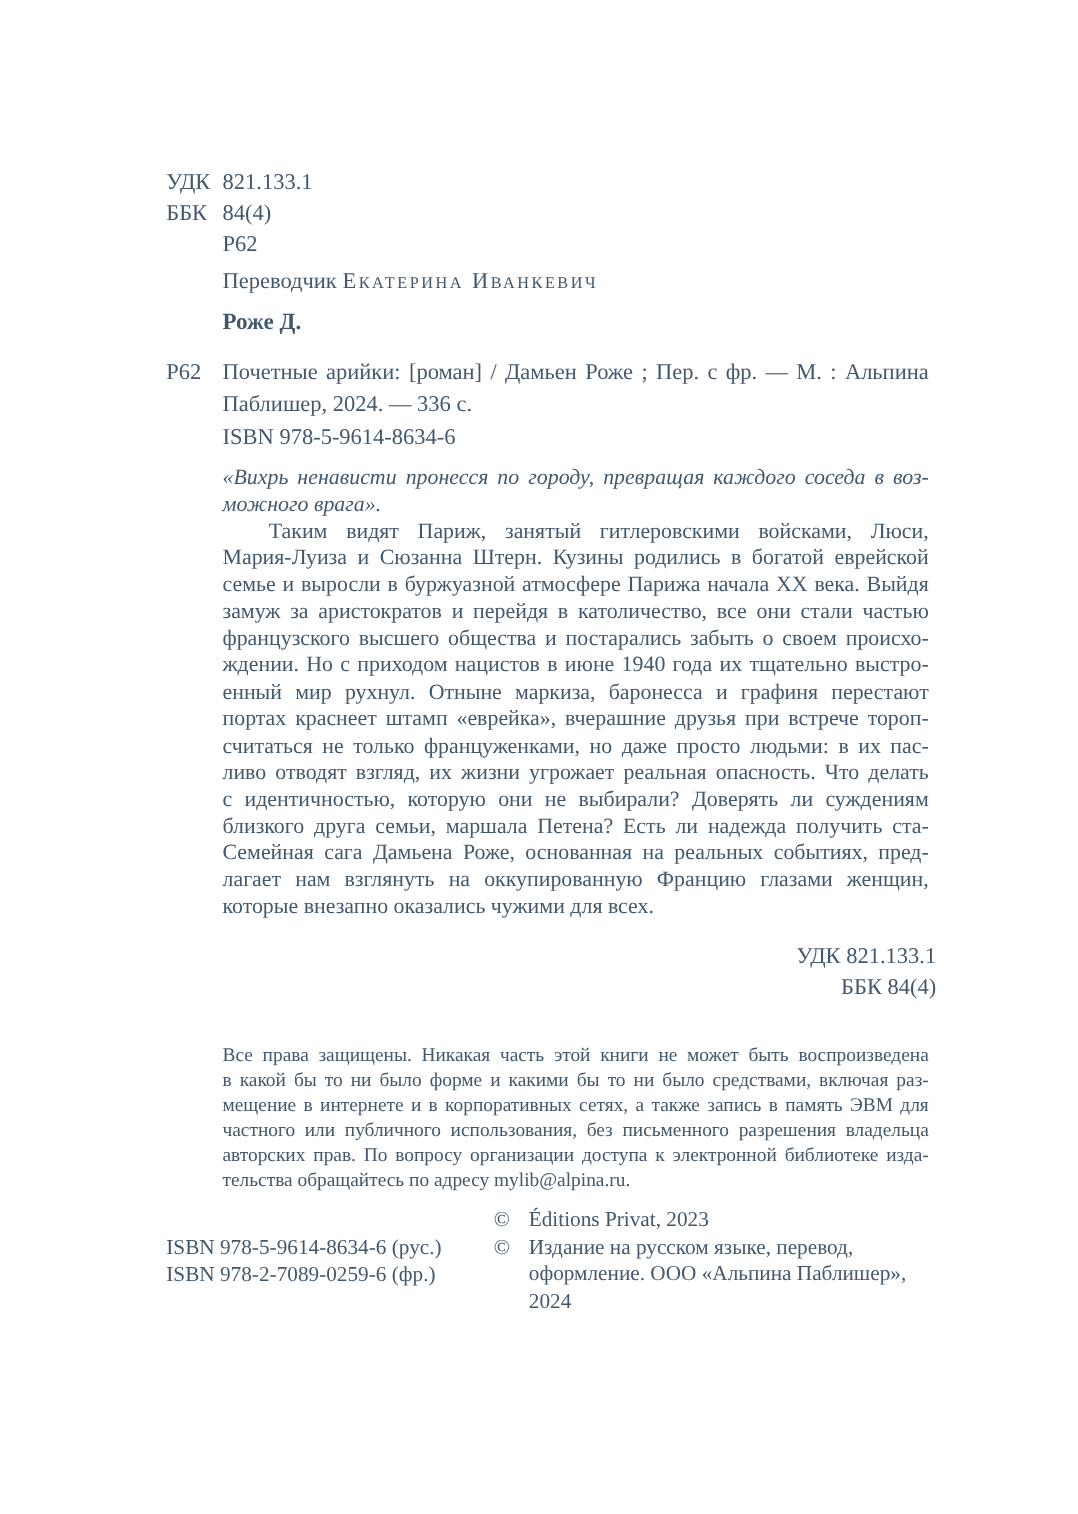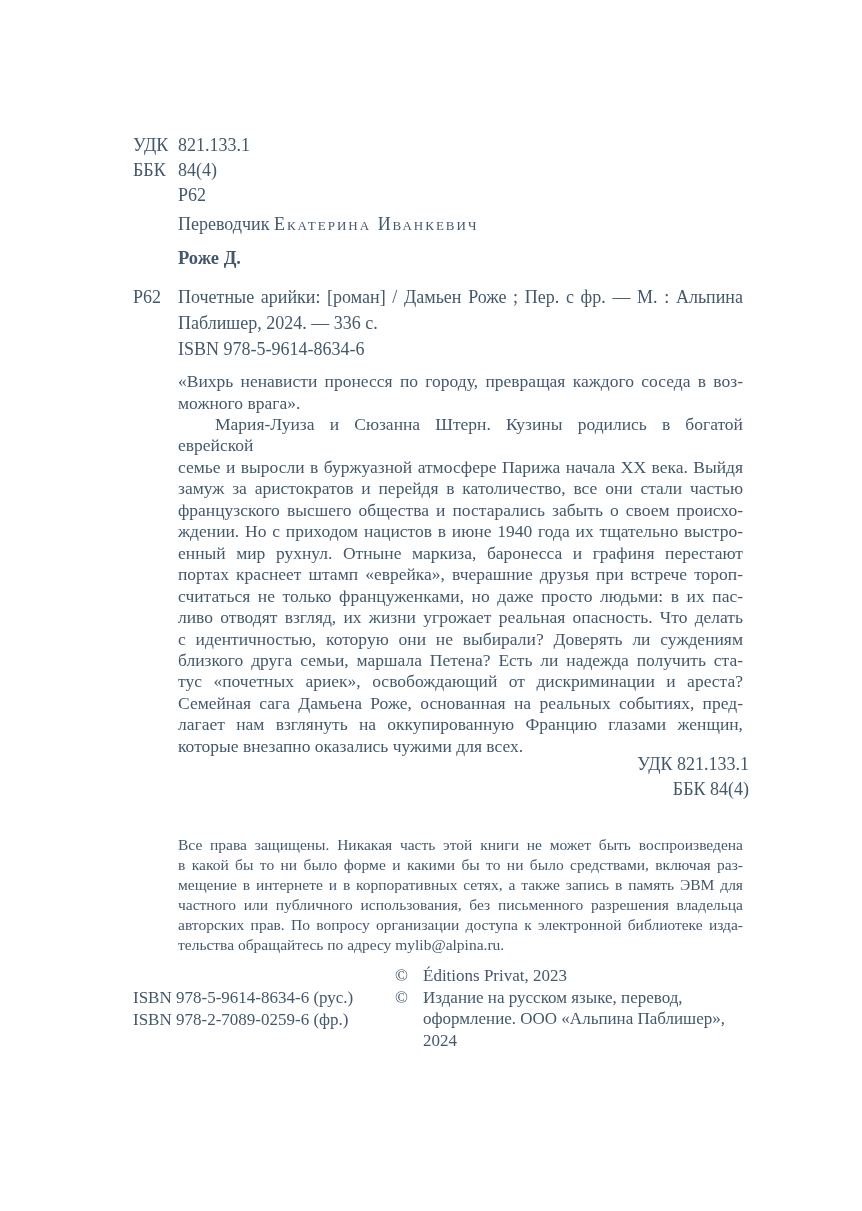--- a/index.html
+++ b/index.html
@@ -22,21 +22,21 @@
   .smallcaps { font-variant:small-caps; letter-spacing:2px; }
 
   .author-heading { top:248px; left:178px; font-size:18.5px; font-weight:bold; }
 
   .bib { top:284px; left:133px; width:610px; display:flex; font-size:18px; line-height:26px; }
   .bib-sign { width:45px; flex:0 0 45px; }
   .bib-lines { width:565px; }
 
   .isbn-main { top:339px; left:178px; font-size:18px; }
 
-  .quote { top:371px; left:178px; width:565px; font-size:17.5px; line-height:21.5px; }
+  .quote { top:371px; left:178px; width:565px; font-style:italic; font-size:17.5px; line-height:21.5px; }
 
   .annotation { top:414px; left:178px; width:565px; font-size:17.5px; line-height:21.45px; }
   .annotation .tline:first-child { text-indent:37px; }
 
   .footer-codes { top:752px; left:184px; width:565px; text-align:right; font-size:18px; line-height:25px; }
 
   .rights { top:835px; left:178px; width:565px; font-size:15.5px; line-height:20px; }
 
   .imprint-left { top:987px; left:133px; font-size:17px; line-height:21.5px; }
   .imprint-right { top:965px; left:395px; font-size:17px; line-height:21.5px; width:360px; }
@@ -79,32 +79,32 @@
   </div>
 
   <div class="abs isbn-main">ISBN 978-5-9614-8634-6</div>
 
   <div class="abs quote">
       <div class="tline">«Вихрь ненависти пронесся по городу, превращая каждого соседа в воз-</div>
       <div class="tline tline-last">можного врага».</div>
     </div>
 
   <div class="abs annotation">
+      <div class="tline">Таким видят Париж, занятый гитлеровскими войсками, Люси,</div>
       <div class="tline">Мария-Луиза и Сюзанна Штерн. Кузины родились в богатой еврейской</div>
       <div class="tline">семье и выросли в буржуазной атмосфере Парижа начала XX века. Выйдя</div>
       <div class="tline">замуж за аристократов и перейдя в католичество, все они стали частью</div>
       <div class="tline">французского высшего общества и постарались забыть о своем происхо-</div>
       <div class="tline">ждении. Но с приходом нацистов в июне 1940 года их тщательно выстро-</div>
       <div class="tline">енный мир рухнул. Отныне маркиза, баронесса и графиня перестают</div>
       <div class="tline">портах краснеет штамп «еврейка», вчерашние друзья при встрече тороп-</div>
       <div class="tline">считаться не только француженками, но даже просто людьми: в их пас-</div>
       <div class="tline">ливо отводят взгляд, их жизни угрожает реальная опасность. Что делать</div>
       <div class="tline">с идентичностью, которую они не выбирали? Доверять ли суждениям</div>
       <div class="tline">близкого друга семьи, маршала Петена? Есть ли надежда получить ста-</div>
-      <div class="tline">тус «почетных ариек», освобождающий от дискриминации и ареста?</div>
       <div class="tline">Семейная сага Дамьена Роже, основанная на реальных событиях, пред-</div>
       <div class="tline">лагает нам взглянуть на оккупированную Францию глазами женщин,</div>
       <div class="tline tline-last">которые внезапно оказались чужими для всех.</div>
     </div>
 
   <div class="abs footer-codes">
     <div>УДК 821.133.1</div>
     <div>ББК 84(4)</div>
   </div>
 

